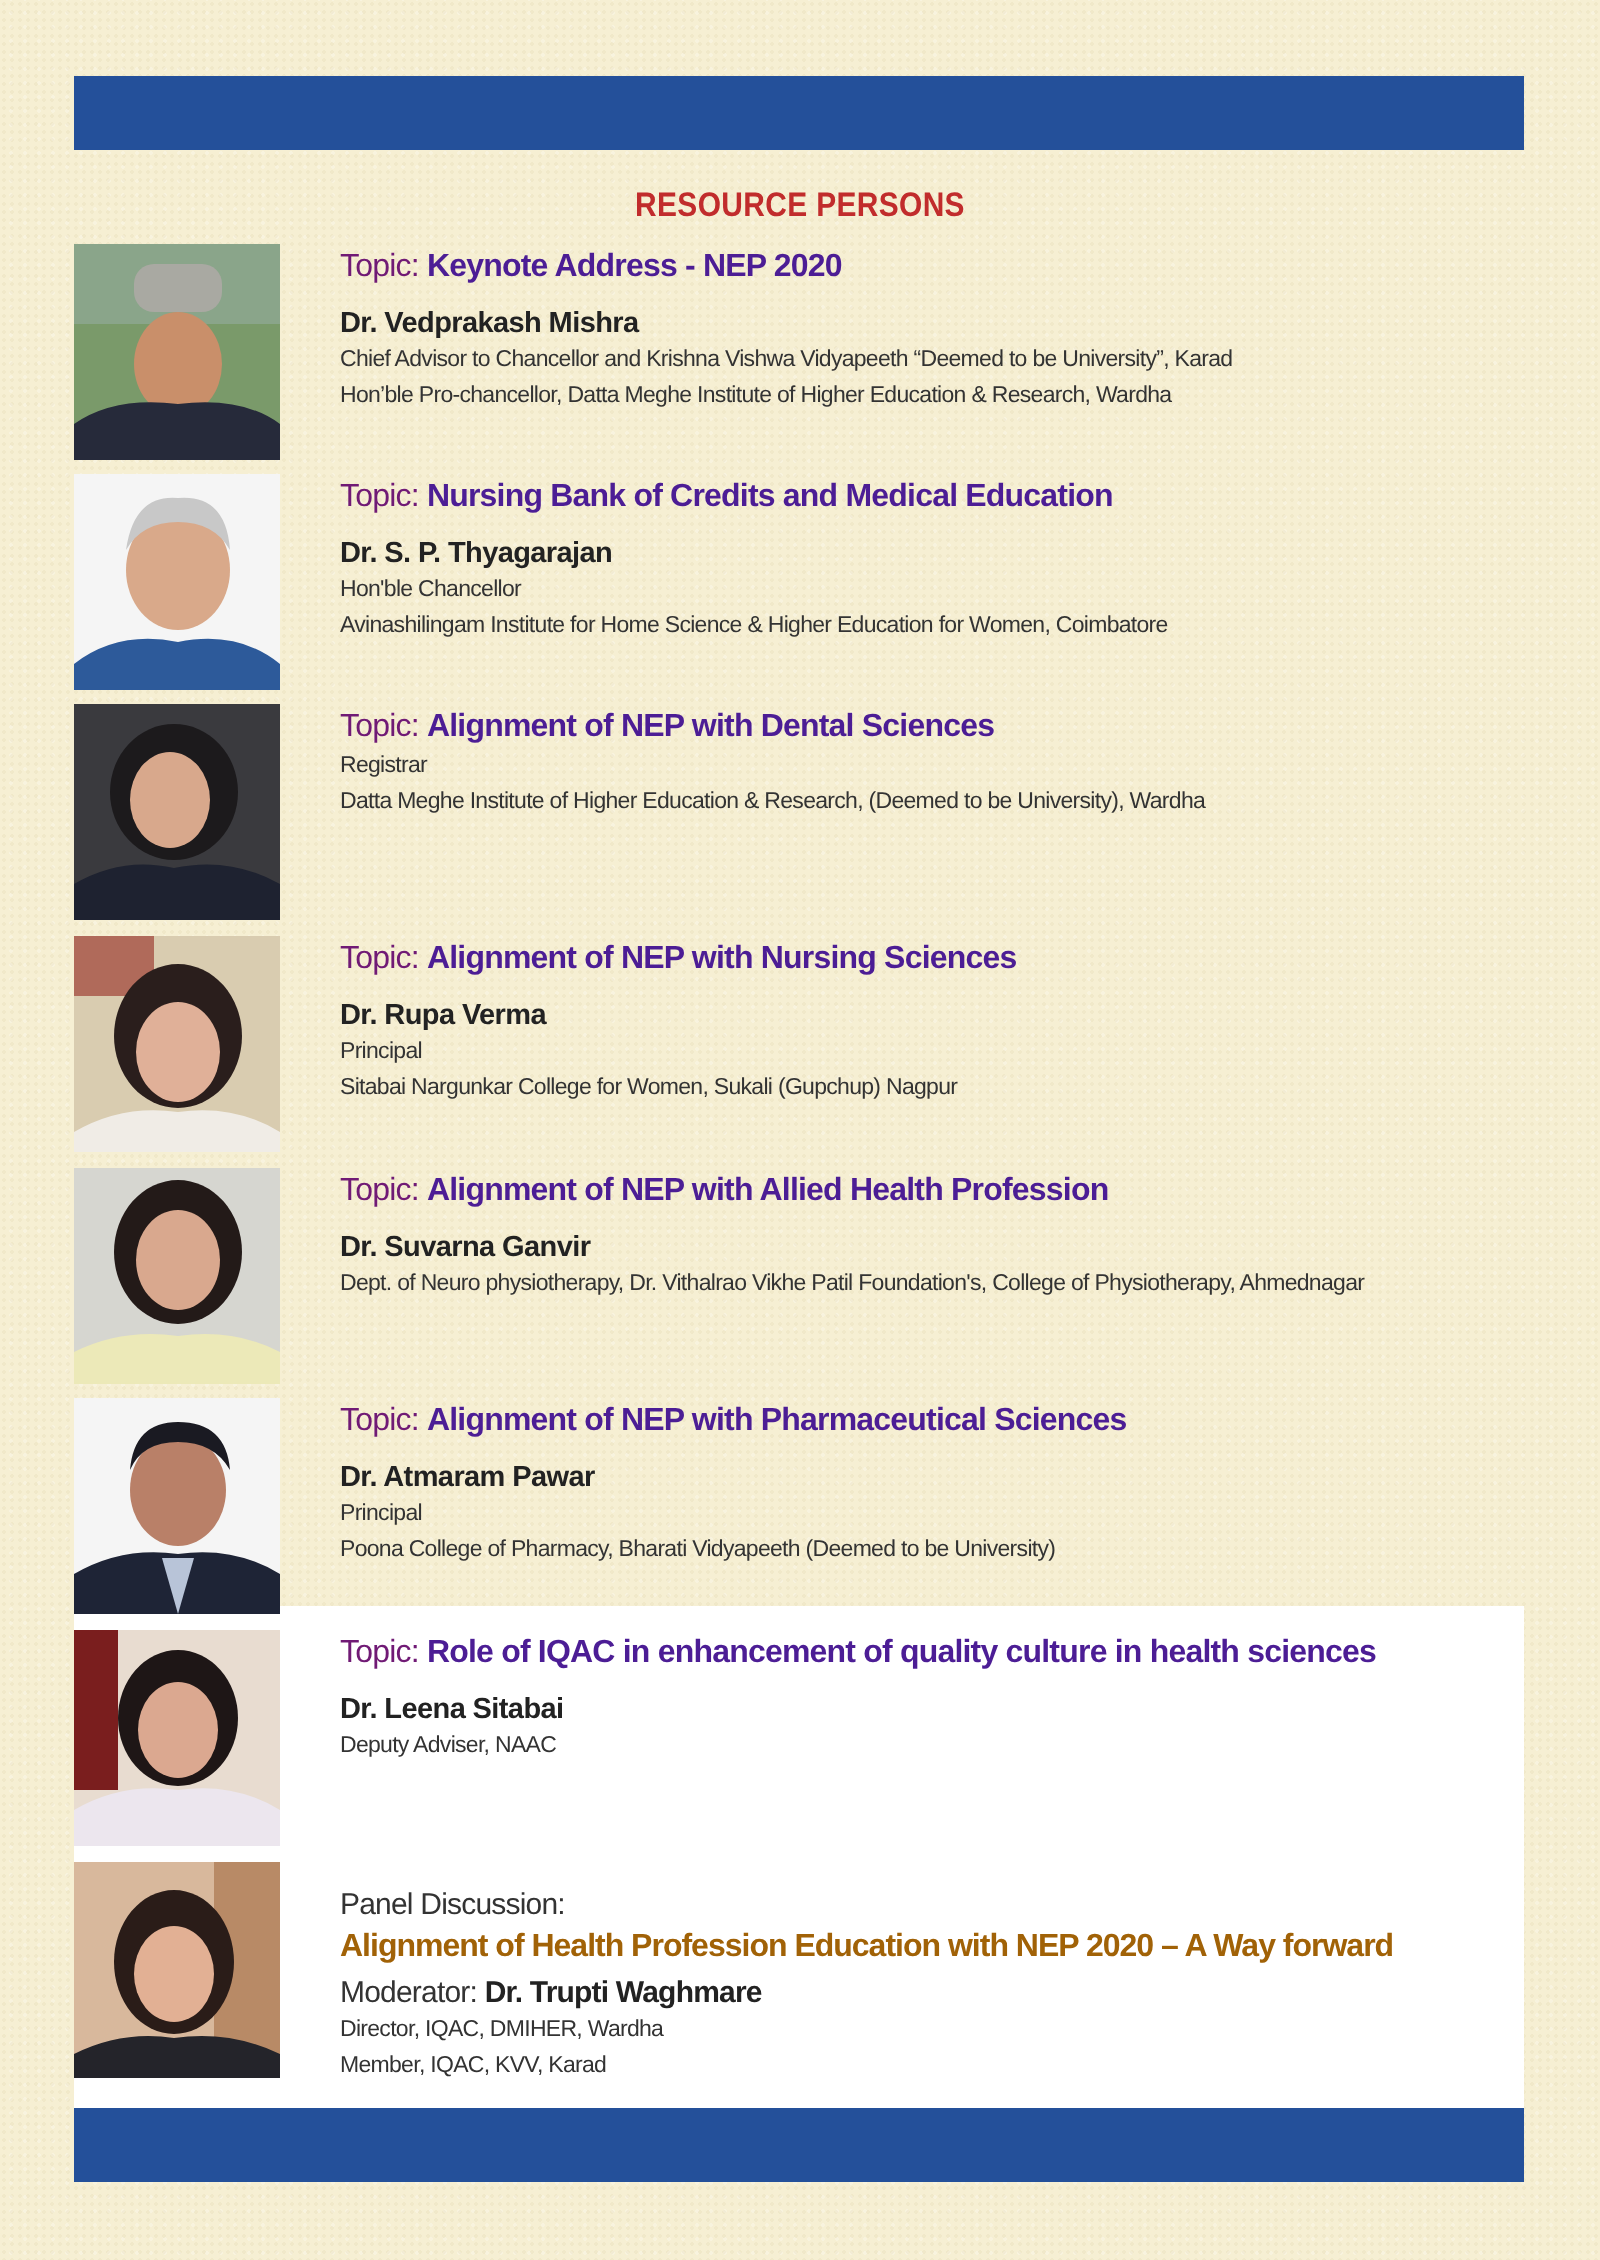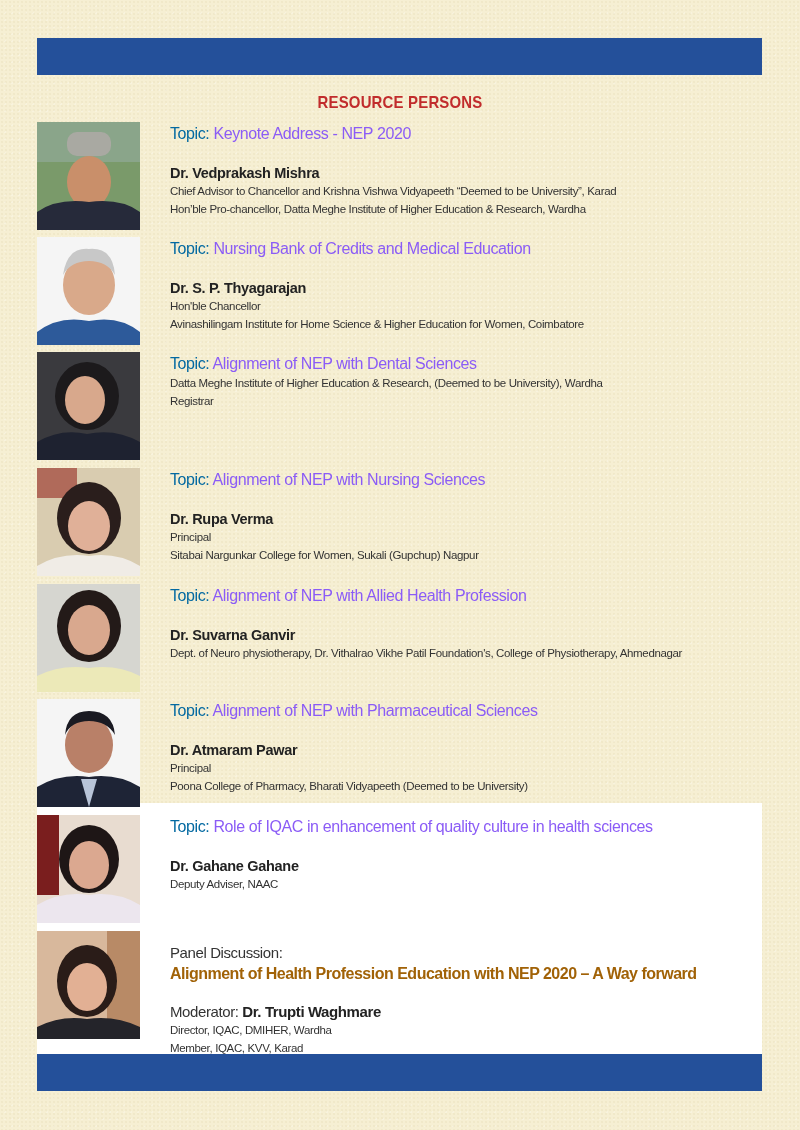--- a/index.html
+++ b/index.html
@@ -38,27 +38,27 @@
   .photo {
     position: absolute; left: 0; top: 0; width: 103px; height: 108px;
     overflow: hidden; background: #cfc7b5;
   }
   .photo svg { width: 100%; height: 100%; display: block; }
   .info {
     position: absolute; left: 133px; top: 2px; width: 590px;
     transform-origin: left top;
   }
   .topic-line { font-size: 16px; line-height: 20px; white-space: nowrap; letter-spacing: -0.4px; }
-  .topic-prefix { color: #0369a1; font-weight: normal; }
-  .topic-title { color: #8b5cf6; font-weight: normal; margin-top: 24px; }
-  .name { font-size: 14.5px; font-weight: bold; color: #222; margin-top: 20px; line-height: 18px; letter-spacing: -0.3px; white-space: nowrap; }
+  .topic-prefix { color: #701a75; font-weight: normal; }
+  .topic-title { color: #4c1d95; font-weight: bold; margin-top: 24px; }
+  .name { font-size: 14.5px; font-weight: bold; color: #222; margin-top: 9px; line-height: 18px; letter-spacing: -0.3px; white-space: nowrap; }
   .line { font-size: 11.5px; color: #333; line-height: 18px; letter-spacing: -0.35px; white-space: nowrap; }
   .panel-label { font-size: 15px; color: #333; line-height: 19px; letter-spacing: -0.4px; }
   .panel-title { font-size: 16px; font-weight: bold; color: #a16207; line-height: 24px; letter-spacing: -0.5px; white-space: nowrap; }
-  .moderator { font-size: 15px; color: #333; line-height: 19px; letter-spacing: -0.4px; margin-top: 16px; }
+  .moderator { font-size: 15px; color: #333; line-height: 19px; letter-spacing: -0.4px; margin-top: 1px; }
   .moderator b { color: #222; }
 </style>
 </head>
 <body>
 
 <div class="band top"></div>
 <div class="white-panel"></div>
 <div class="band bottom"></div>
 
 <div class="heading">RESOURCE PERSONS</div>
@@ -102,22 +102,22 @@
   <div class="photo">
     <svg viewBox="0 0 103 108">
       <rect width="103" height="108" fill="#3a3a3e"></rect>
       <ellipse cx="50" cy="44" rx="32" ry="34" fill="#1c1a1c"></ellipse>
       <ellipse cx="48" cy="48" rx="20" ry="24" fill="#d8a88c"></ellipse>
       <path d="M0 108 L0 90 Q24 76 50 82 Q78 76 103 90 L103 108 Z" fill="#1e2230"></path>
     </svg>
   </div>
   <div class="info">
     <div class="topic-line"><span class="topic-prefix">Topic: </span><span class="topic-title">Alignment of NEP with Dental Sciences</span></div>
+    <div class="line">Registrar</div>
     <div class="line">Datta Meghe Institute of Higher Education &amp; Research, (Deemed to be University), Wardha</div>
-    <div class="line">Registrar</div>
   </div>
 </div>
 
 <div class="person" style="top:468px;">
   <div class="photo">
     <svg viewBox="0 0 103 108">
       <rect width="103" height="108" fill="#d9ccb0"></rect>
       <rect x="0" y="0" width="40" height="30" fill="#b06a5a"></rect>
       <ellipse cx="52" cy="50" rx="32" ry="36" fill="#2a1e1c"></ellipse>
       <ellipse cx="52" cy="58" rx="21" ry="25" fill="#e0b098"></ellipse>
@@ -171,21 +171,21 @@
     <svg viewBox="0 0 103 108">
       <rect width="103" height="108" fill="#e8dcd0"></rect>
       <rect x="0" y="0" width="22" height="80" fill="#7a1e1e"></rect>
       <ellipse cx="52" cy="44" rx="30" ry="34" fill="#1e1616"></ellipse>
       <ellipse cx="52" cy="50" rx="20" ry="24" fill="#dba890"></ellipse>
       <path d="M0 108 L0 90 Q24 76 52 80 Q80 76 103 90 L103 108 Z" fill="#ece6ee"></path>
     </svg>
   </div>
   <div class="info">
     <div class="topic-line"><span class="topic-prefix">Topic: </span><span class="topic-title">Role of IQAC in enhancement of quality culture in health sciences</span></div>
-    <div class="name">Dr. Gahane Gahane</div>
+    <div class="name">Dr. Leena Sitabai</div>
     <div class="line">Deputy Adviser, NAAC</div>
   </div>
 </div>
 
 <div class="person" style="top:931px;">
   <div class="photo">
     <svg viewBox="0 0 103 108">
       <rect width="103" height="108" fill="#d8b89c"></rect>
       <rect x="70" y="0" width="33" height="108" fill="#b88a66"></rect>
       <ellipse cx="50" cy="50" rx="30" ry="36" fill="#2a1c18"></ellipse>

